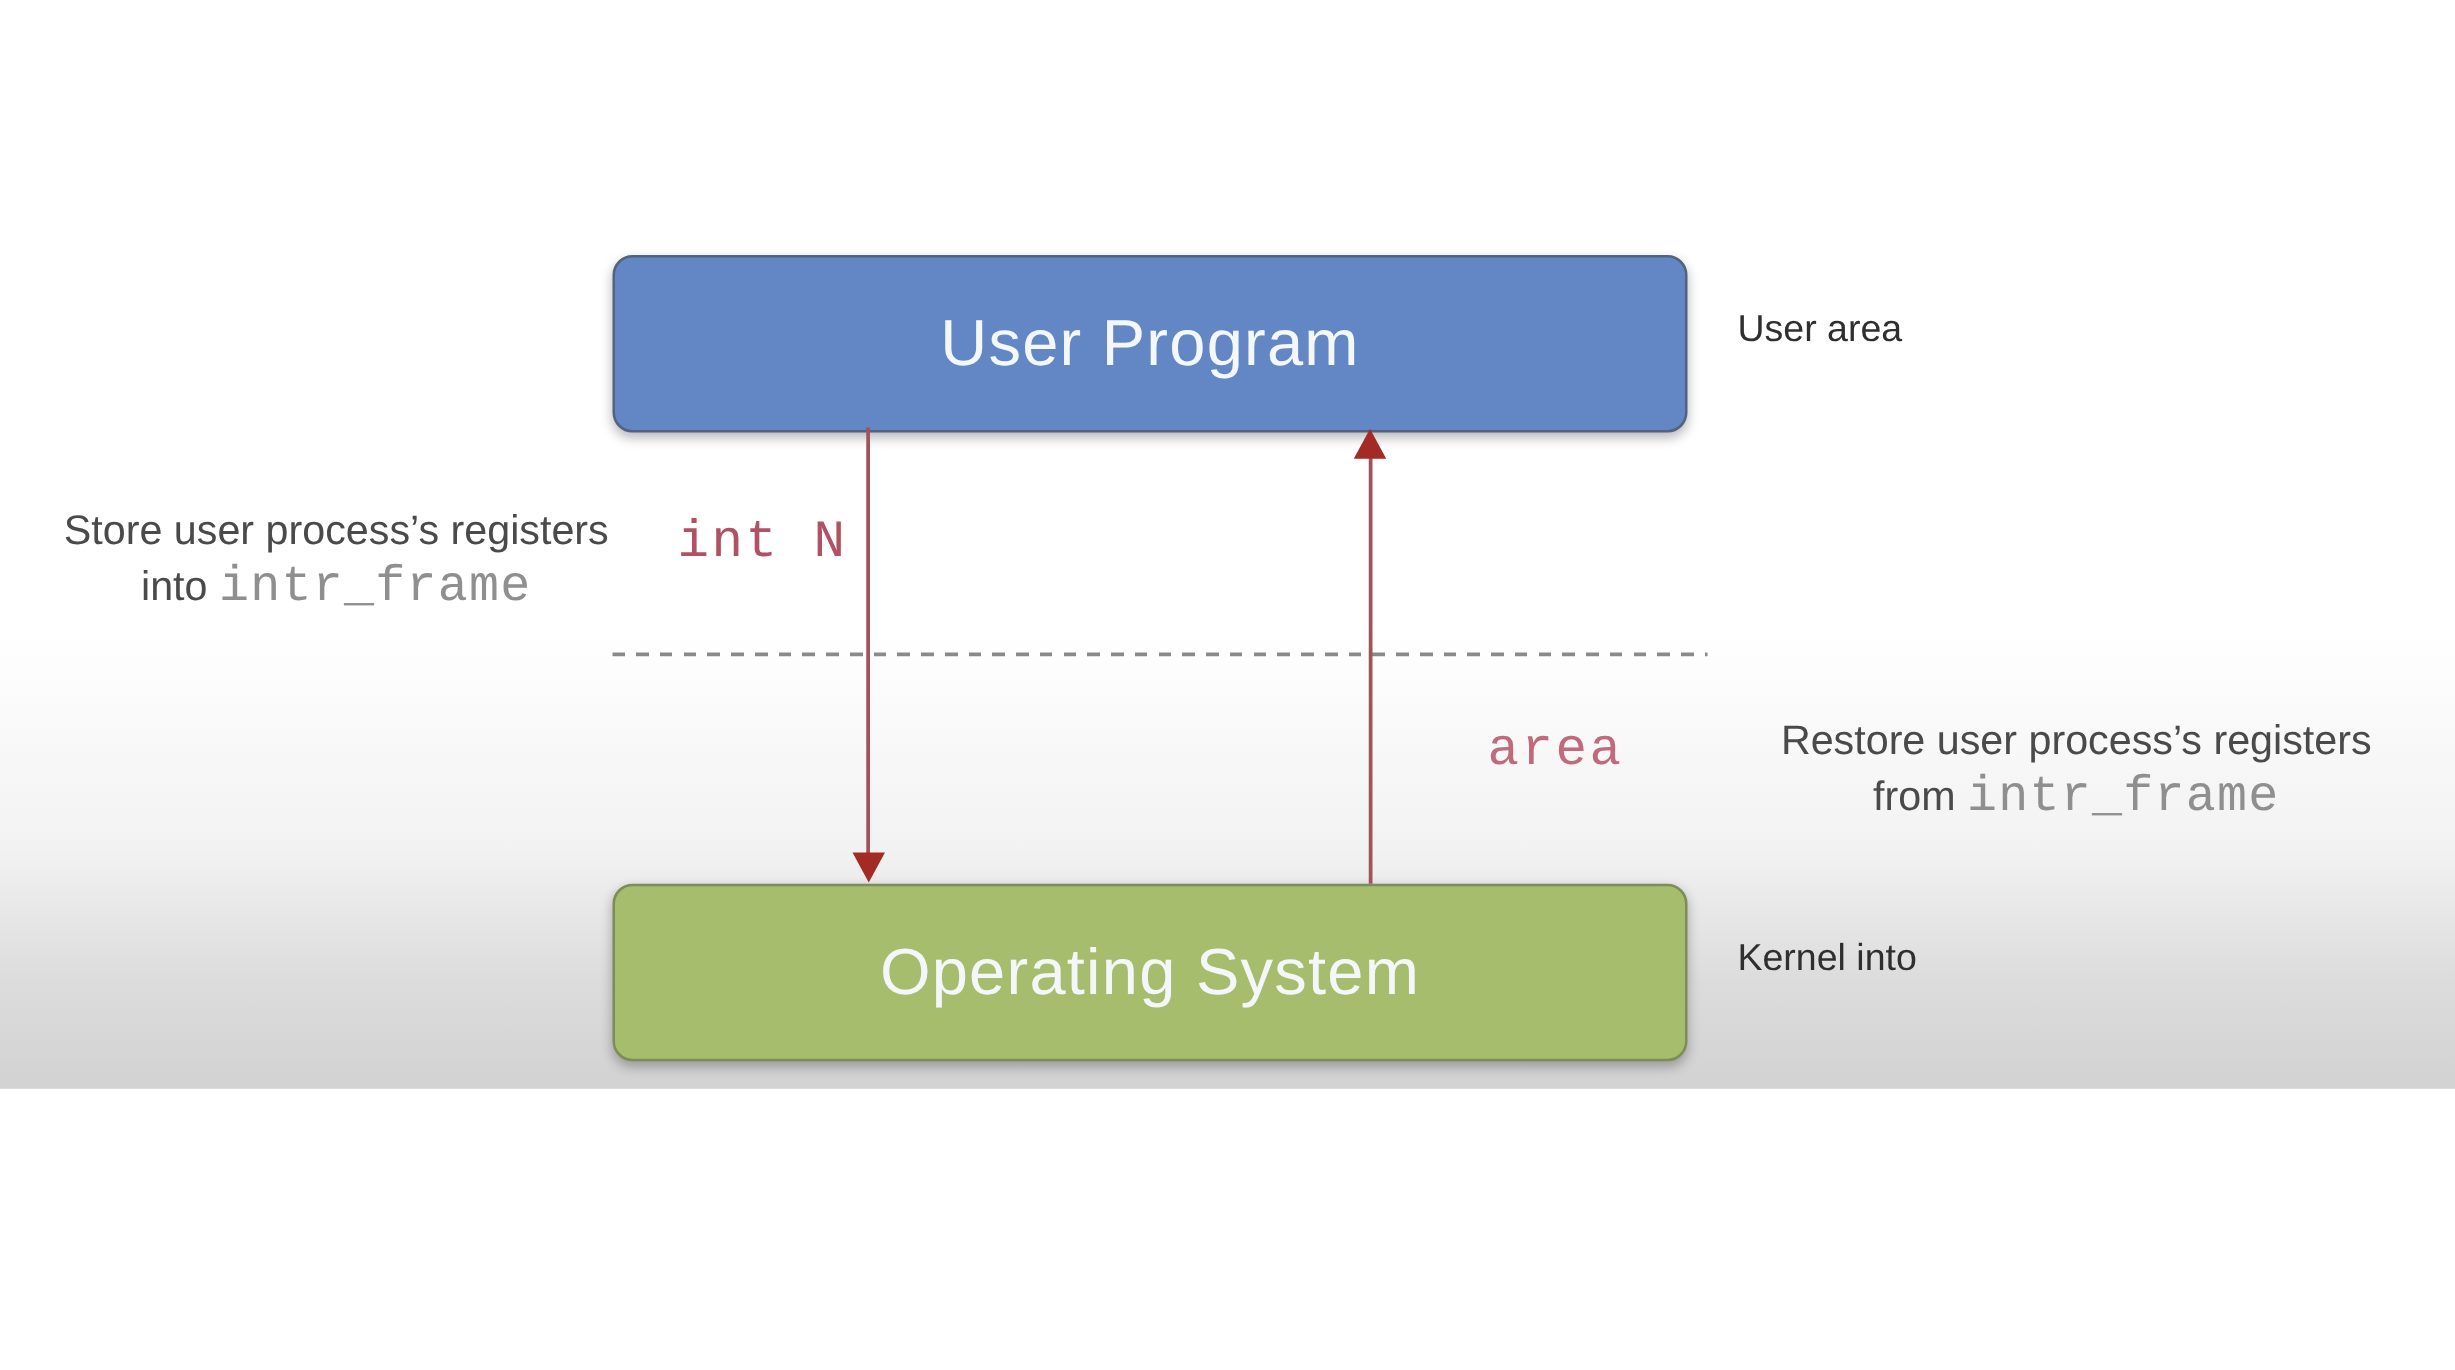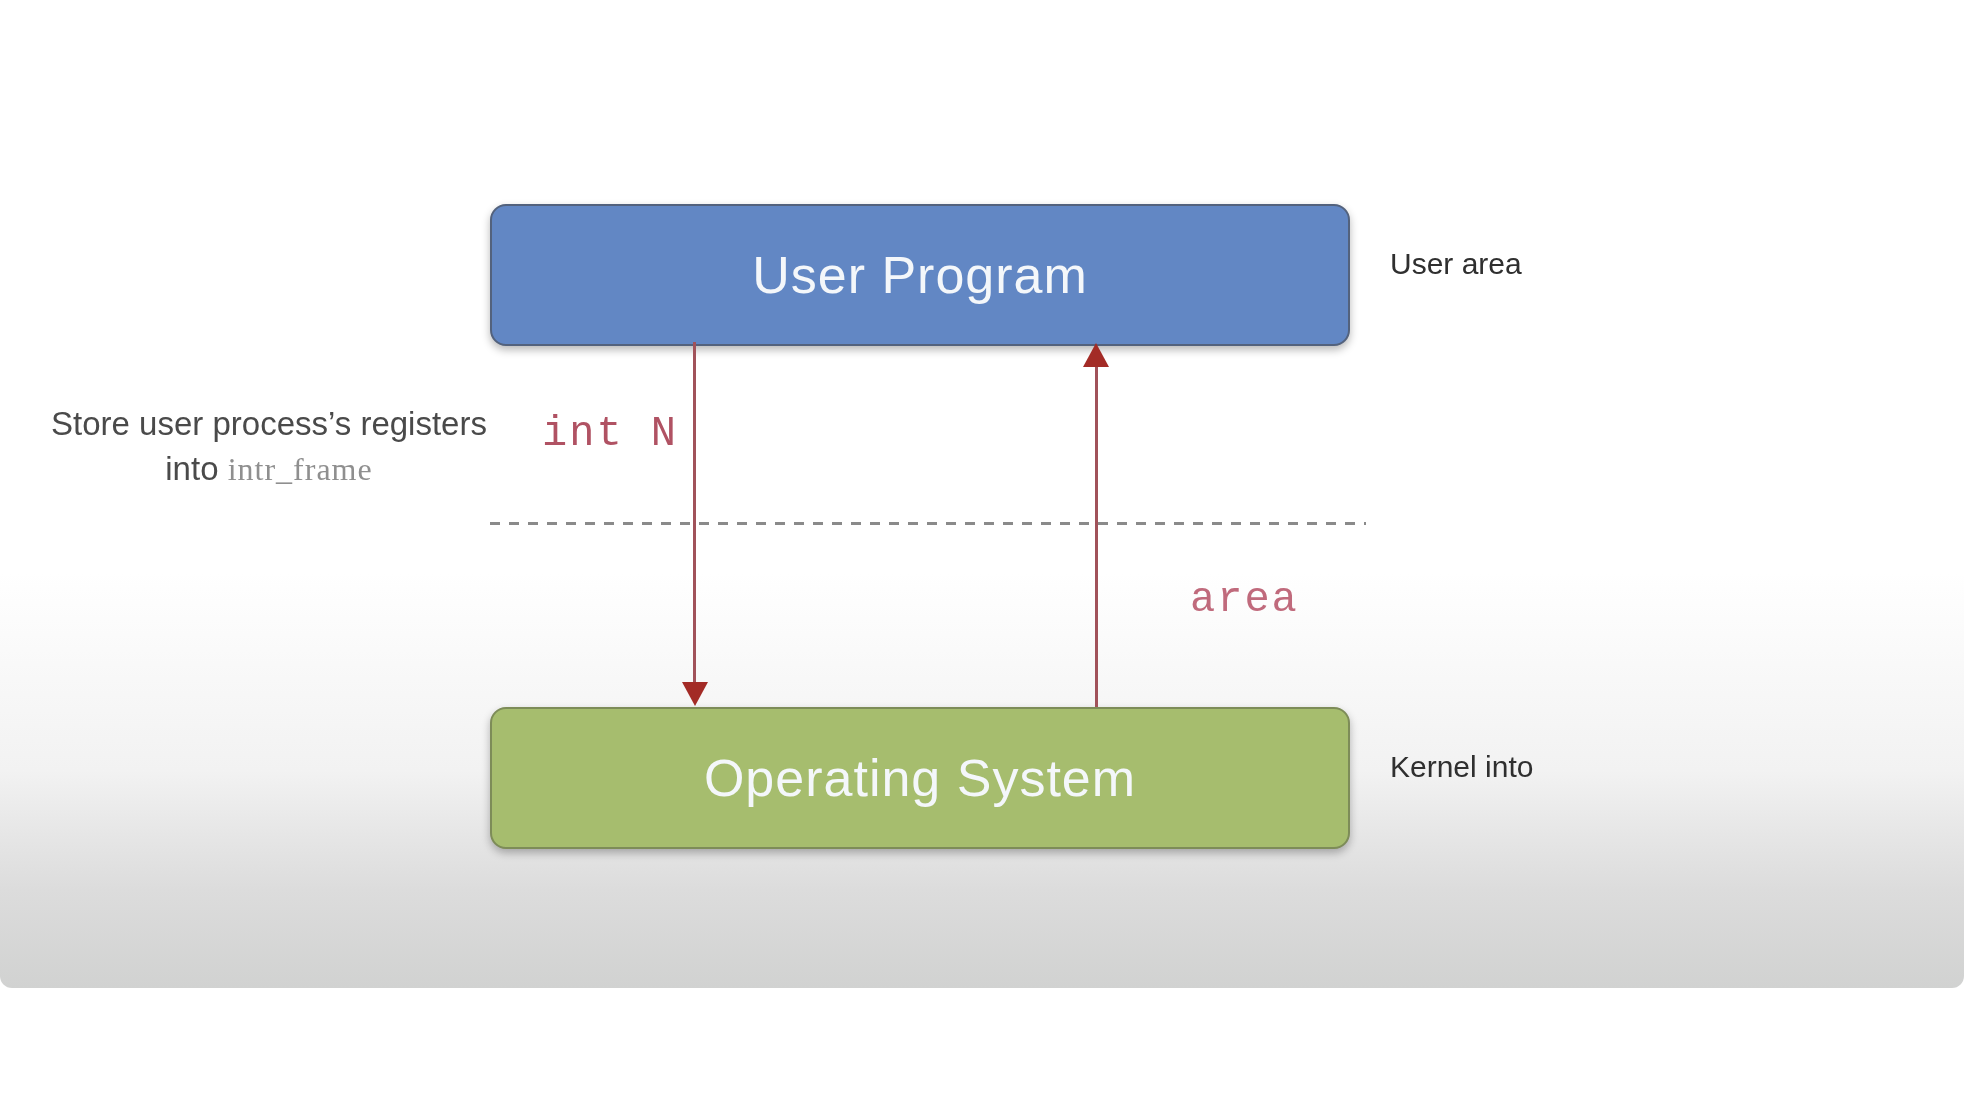--- a/index.html
+++ b/index.html
@@ -1,26 +1,25 @@
 <!DOCTYPE html>
 <html><head>
 <meta charset="utf-8">
 <style>
   html, body { margin: 0; padding: 0; }
   body { font-family: "Liberation Sans", sans-serif; }
 
   .stage {
     position: relative;
     width: 1964px;
-    height: 988px;
+    height: 871px;
     overflow: hidden;
     background: linear-gradient(to bottom,
       #ffffff 0%, #ffffff 58%,
       #f2f2f2 78%, #dcdcdc 90%, #d1d2d1 100%);
-    border-radius: 12px;
   }
 
   .node {
     position: absolute;
     left: 490px;
     width: 856px;
     height: 138px;
     border-radius: 16px;
     display: flex;
     align-items: center;
@@ -100,23 +99,23 @@
     position: absolute;
     color: #4a4a4a;
     font-size: 33px;
     line-height: 45px;
     text-align: center;
     margin-top: 17px;
   }
   .caption.left  { left: 16px;  top: 384px; width: 506px; }
   .caption.right { left: 1396px; top: 552px; width: 530px; }
   .caption .code {
-    font-family: Liberation Serif, serif;
+    font-family: Liberation Mono, monospace;
     color: #8f8f8f;
-    font-size: 32px;
+    font-size: 40px;
     letter-spacing: 1px;
   }
 </style>
 </head>
 <body>
 
 <div class="stage">
 
   <div class="node node-user">
     <span>User Program</span>
@@ -139,14 +138,18 @@
   <div class="arrow-head up"></div>
 
   <div class="code-label int-n">int N</div>
   <div class="code-label iret">area</div>
 
   <div class="caption left">
     <span>Store user process’s registers</span><br>
     <span>into </span><span class="code">intr_frame</span>
   </div>
 
+  <div class="caption right">
+    <span>Restore user process’s registers</span><br>
+    <span>from </span><span class="code">intr_frame</span>
+  </div>
 
 </div>
 
 </body></html>

